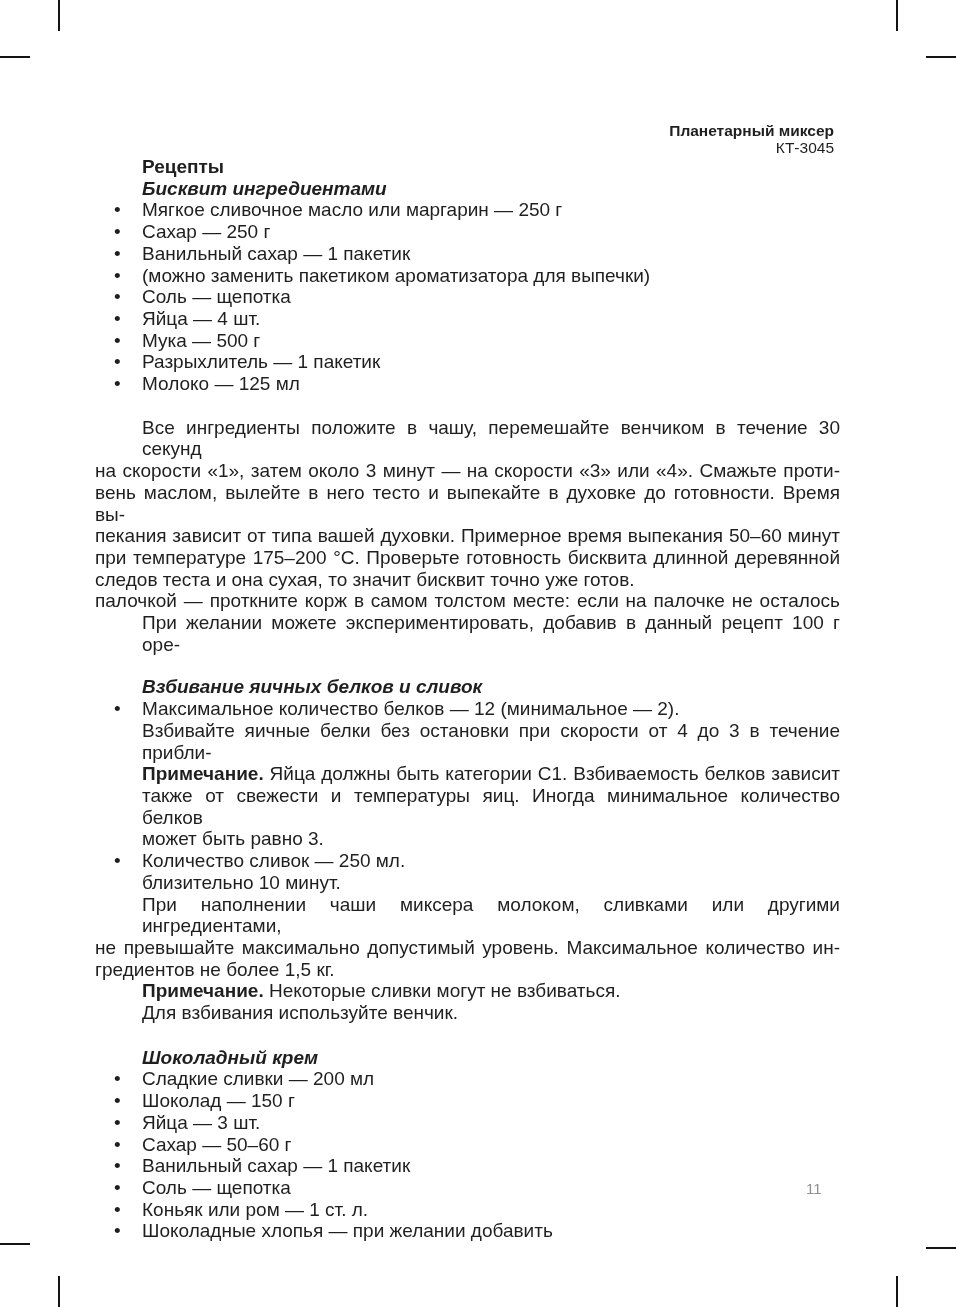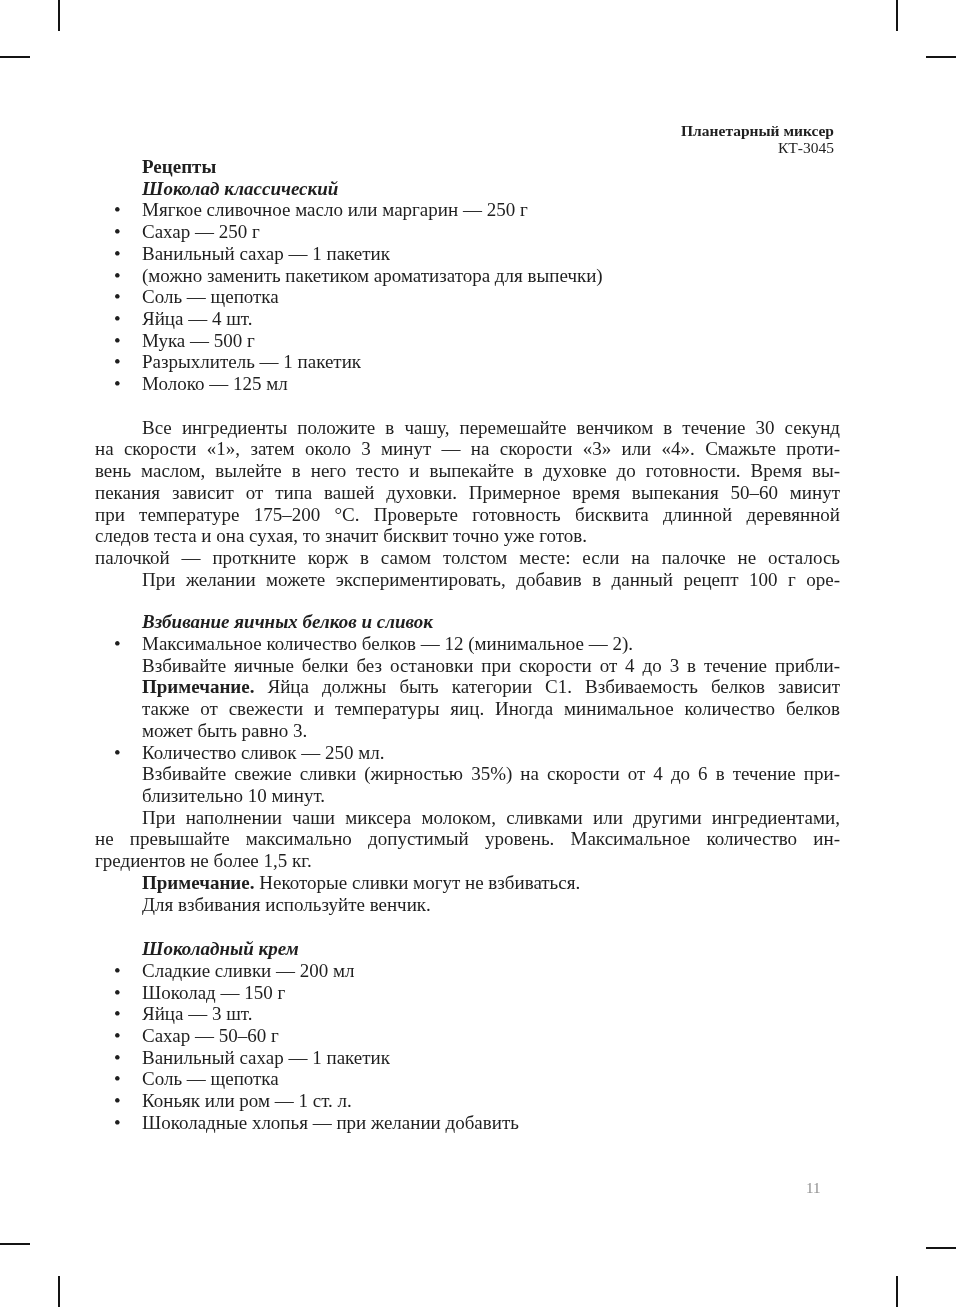--- a/index.html
+++ b/index.html
@@ -2,21 +2,21 @@
 <html><head>
 <meta charset="utf-8">
 <style>
   html, body { margin: 0; padding: 0; background: #ffffff; }
   .page {
     position: relative;
     width: 956px;
     height: 1307px;
     background: #ffffff;
     overflow: hidden;
-    font-family: Liberation Serif, serif;
+    font-family: Liberation Sans, sans-serif;
     color: #1f1f1f;
   }
   
   .crop { position: absolute; background: #141414; }
   .crop.v { width: 2px; height: 31px; }
   .crop.h { width: 30px; height: 2px; }
   .crop.tl-v { left: 58px; top: 0; }
   .crop.tl-h { left: 0; top: 56px; }
   .crop.tr-v { left: 896px; top: 0; }
   .crop.tr-h { left: 926px; top: 56px; }
@@ -82,21 +82,21 @@
   <div class="crop h br-h"></div>
   <div class="crop v br-v"></div>
 
   <div class="content">
     <div class="doc-header">
       <div class="title">Планетарный миксер</div>
       <div class="model">КТ-3045</div>
     </div>
     <div>
         <div class="h-bold">Рецепты</div>
-        <div class="h-bi">Шоколад классический</div>
+        <div class="h-bi">Бисквит ингредиентами</div>
         <div class="bullet-row"><span class="glyph">•</span><span>Мягкое сливочное масло или маргарин — 250 г</span></div>
         <div class="bullet-row"><span class="glyph">•</span><span>Сахар — 250 г</span></div>
         <div class="bullet-row"><span class="glyph">•</span><span>Ванильный сахар — 1 пакетик</span></div>
         <div class="bullet-row"><span class="glyph">•</span><span>(можно заменить пакетиком ароматизатора для выпечки)</span></div>
         <div class="bullet-row"><span class="glyph">•</span><span>Соль — щепотка</span></div>
         <div class="bullet-row"><span class="glyph">•</span><span>Яйца — 4 шт.</span></div>
         <div class="bullet-row"><span class="glyph">•</span><span>Мука — 500 г</span></div>
         <div class="bullet-row"><span class="glyph">•</span><span>Разрыхлитель — 1 пакетик</span></div>
         <div class="bullet-row"><span class="glyph">•</span><span>Молоко — 125 мл</span></div>
         <div class="spacer" style="height: 22px;"></div>
@@ -109,21 +109,20 @@
         <div class="line">палочкой — проткните корж в самом толстом месте: если на палочке не осталось</div>
         <div class="line indent">При желании можете экспериментировать, добавив в данный рецепт 100 г оре-</div>
         <div class="spacer" style="height: 21px;"></div>
         <div class="h-bi">Взбивание яичных белков и сливок</div>
         <div class="bullet-row"><span class="glyph">•</span><span>Максимальное количество белков — 12 (минимальное — 2).</span></div>
         <div class="line hang">Взбивайте яичные белки без остановки при скорости от 4 до 3 в течение прибли-</div>
         <div class="line hang"><b>Примечание.</b> Яйца должны быть категории С1. Взбиваемость белков зависит</div>
         <div class="line hang">также от свежести и температуры яиц. Иногда минимальное количество белков</div>
         <div class="line last hang">может быть равно 3.</div>
         <div class="bullet-row"><span class="glyph">•</span><span>Количество сливок — 250 мл.</span></div>
-        <div class="line hang">Взбивайте свежие сливки (жирностью 35%) на скорости от 4 до 6 в течение при-</div>
         <div class="line last hang">близительно 10 минут.</div>
         <div class="line indent">При наполнении чаши миксера молоком, сливками или другими ингредиентами,</div>
         <div class="line">не превышайте максимально допустимый уровень. Максимальное количество ин-</div>
         <div class="line last">гредиентов не более 1,5 кг.</div>
         <div class="line last hang"><b>Примечание.</b> Некоторые сливки могут не взбиваться.</div>
         <div class="line last indent">Для взбивания используйте венчик.</div>
         <div class="spacer" style="height: 23px;"></div>
         <div class="h-bi">Шоколадный крем</div>
         <div class="bullet-row"><span class="glyph">•</span><span>Сладкие сливки — 200 мл</span></div>
         <div class="bullet-row"><span class="glyph">•</span><span>Шоколад — 150 г</span></div>

